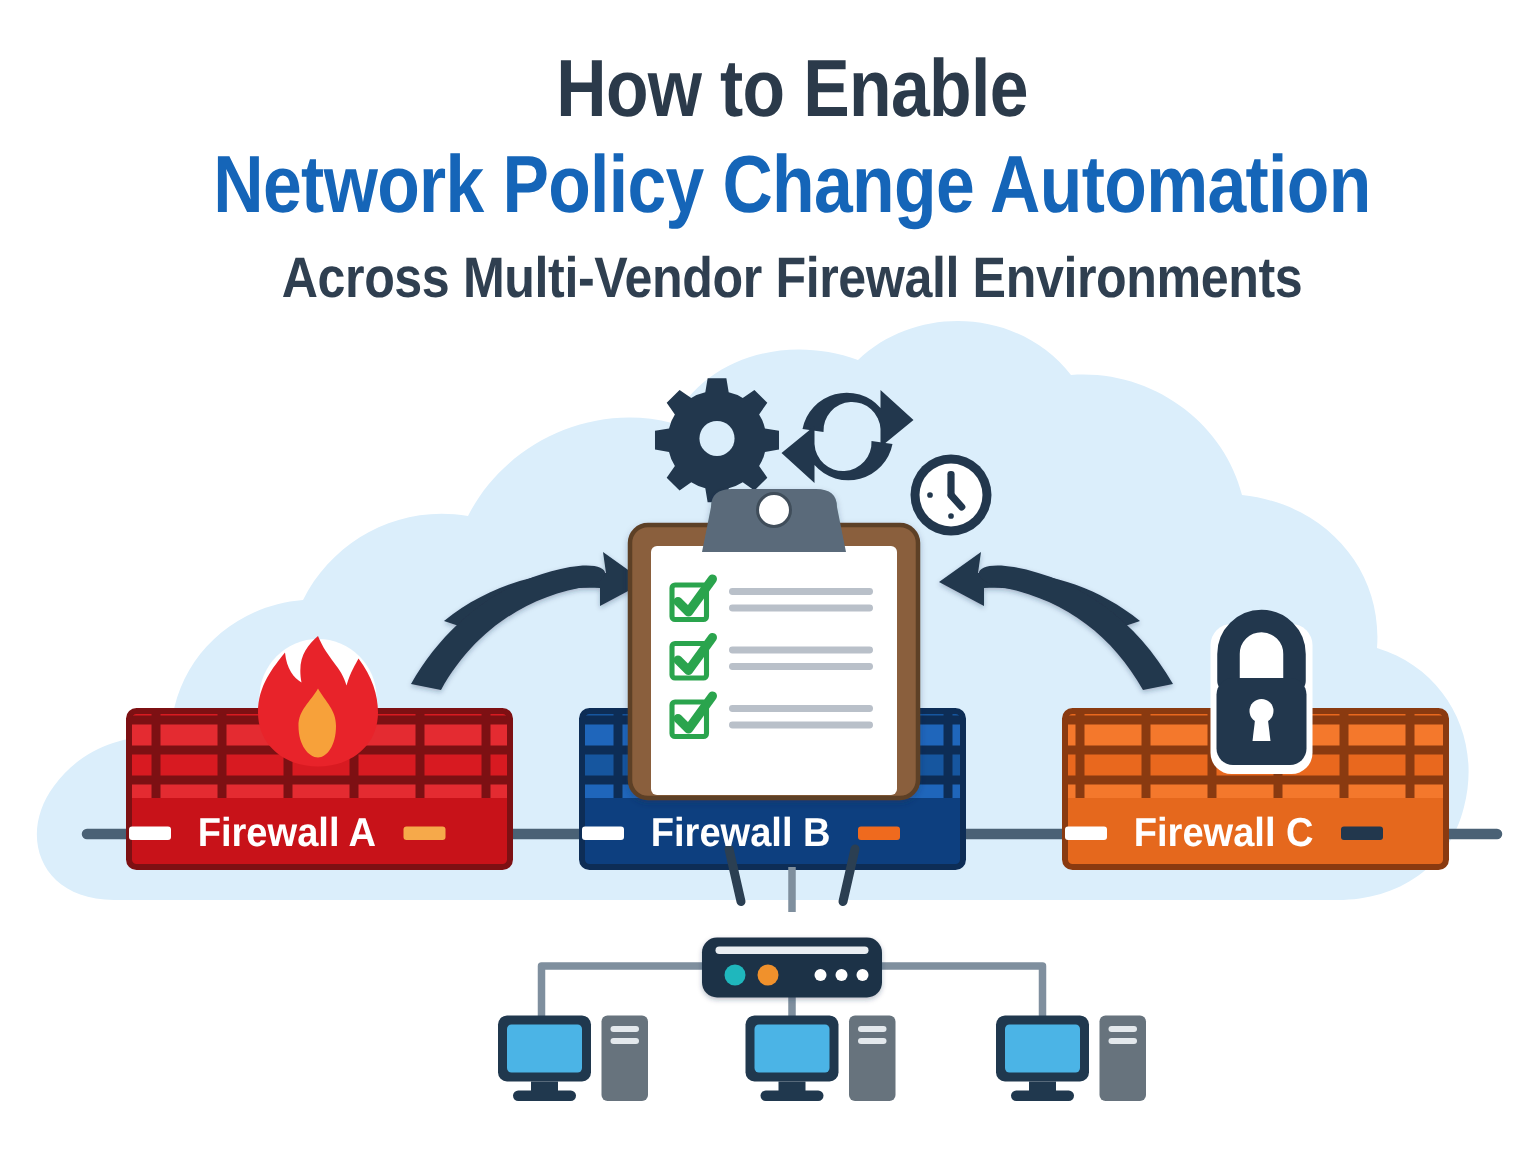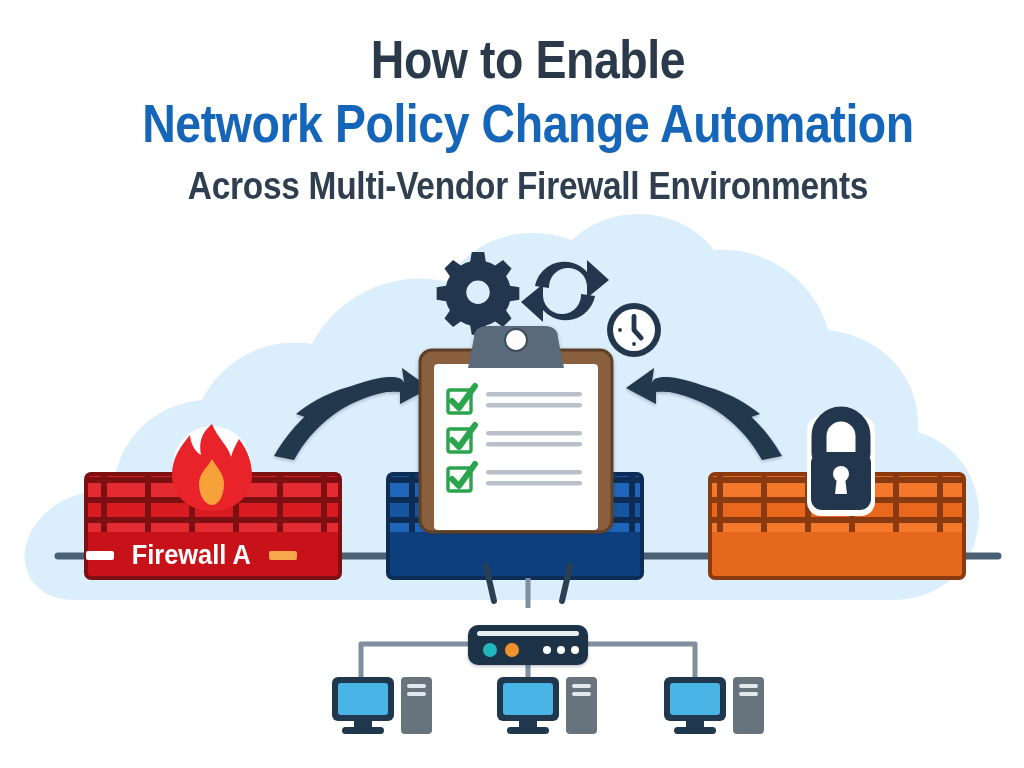--- a/index.html
+++ b/index.html
@@ -364,15 +364,29 @@
   </div>
 
   <div class="firewall" style="left:70px; top:474px; width:254px; height:104px;">
     <div class="fw-label">
       <span class="dash" style="background:#ffffff;"></span>
       <span class="fw-name">Firewall A</span>
       <span class="dash" style="background:#f6a94a;"></span>
     </div>
   </div>
 
-
+  <div class="firewall" style="left:372px; top:474px; width:254px; height:104px;">
+    <div class="fw-label">
+      <span class="dash" style="background:#ffffff;"></span>
+      <span class="fw-name">Firewall B</span>
+      <span class="dash" style="background:#ef6a1e;"></span>
+    </div>
+  </div>
+
+  <div class="firewall" style="left:694px; top:474px; width:254px; height:104px;">
+    <div class="fw-label">
+      <span class="dash" style="background:#ffffff;"></span>
+      <span class="fw-name">Firewall C</span>
+      <span class="dash" style="background:#22374d;"></span>
+    </div>
+  </div>
 
 </div>
 
 </body></html>

